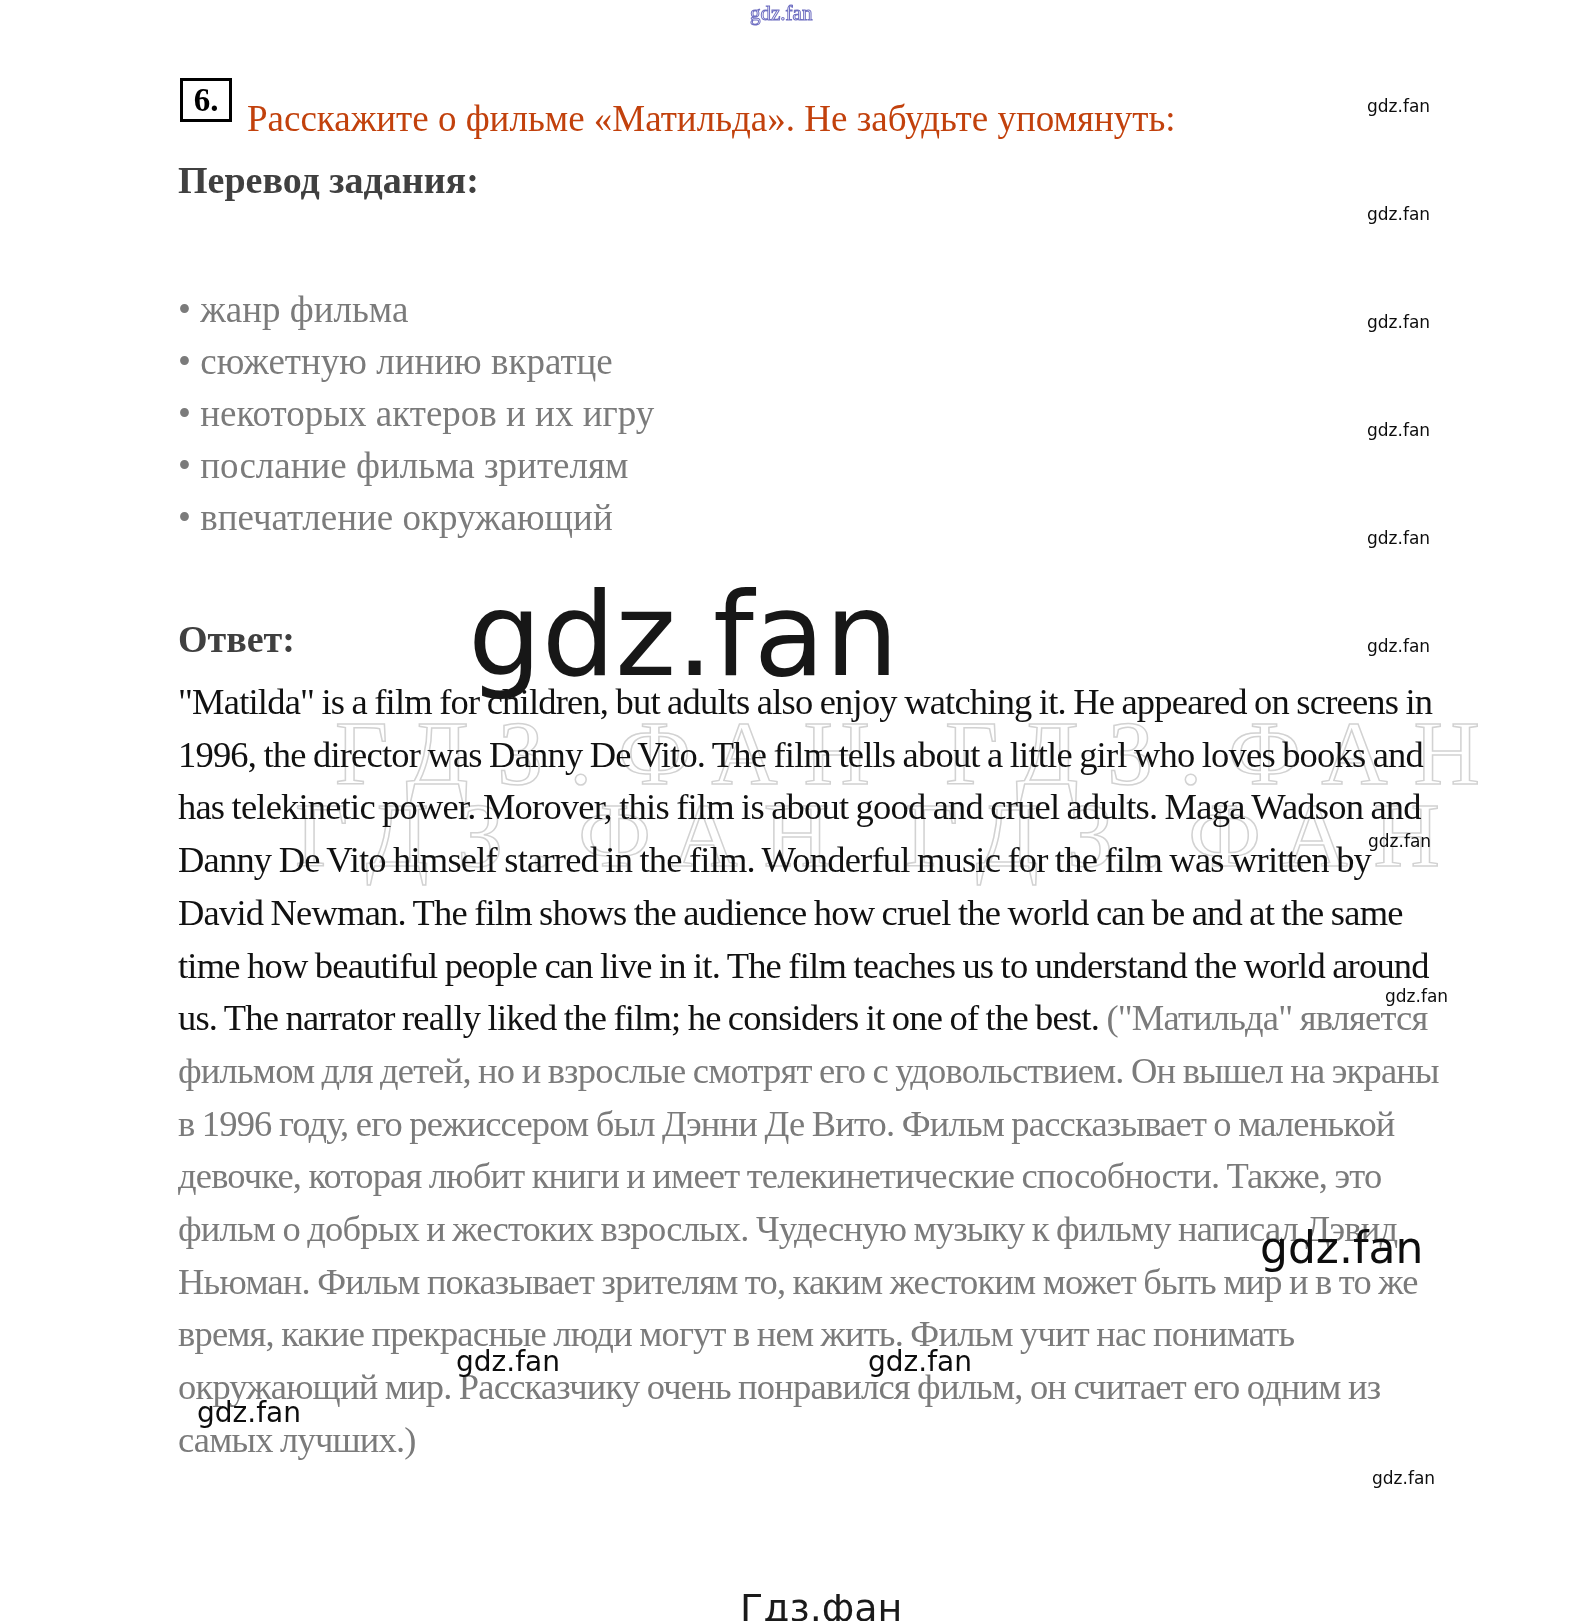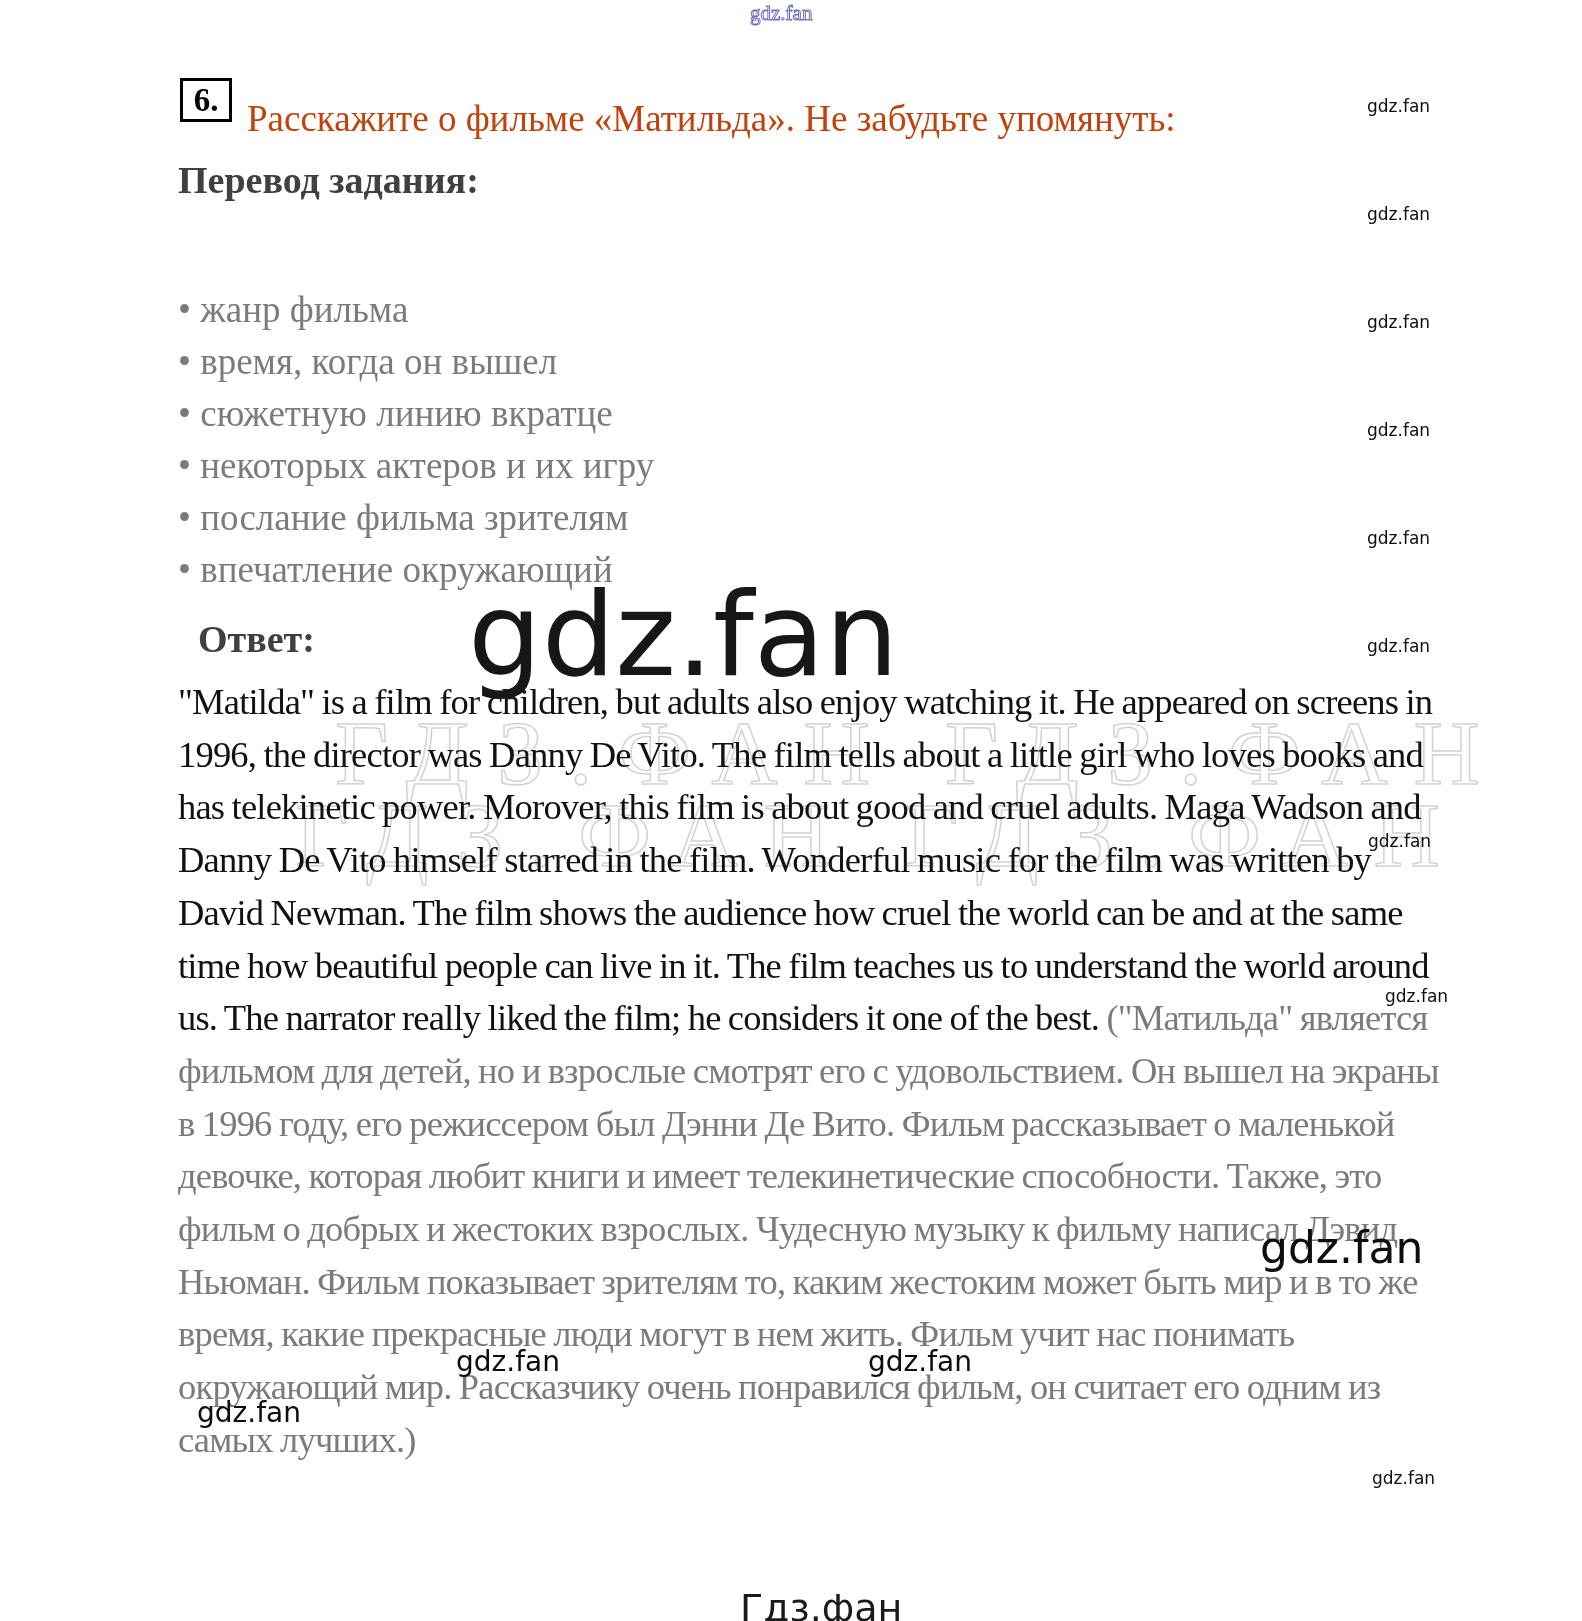--- a/index.html
+++ b/index.html
@@ -23,21 +23,21 @@
   }
   .task-title {
     left: 247px; top: 97px; width: 1000px;
     font-size: 37px; color: #c2410c;
     z-index: 2; white-space: nowrap;
   }
   .section-heading {
     font-weight: bold; font-size: 38px; color: #404040; z-index: 2;
   }
   #translation-heading { left: 178px; top: 158px; }
-  #answer-heading { left: 178px; top: 617px; margin-left: 20px; }
+  #answer-heading { left: 178px; top: 617px; }
 
   .bullet-list { left: 178px; top: 244px; z-index: 2; margin-top: 40px; }
   .bullet-item {
     font-size: 37px; color: #7b7b7b; height: 52px; line-height: 52px;
     white-space: nowrap;
   }
   .bullet-item::before { content: "\2022\00a0"; color: #7b7b7b; }
 
   .answer-paragraph {
     left: 178px; top: 676px; width: 1268px;
@@ -91,21 +91,20 @@
 
   <div class="abs task-box">
     <span>6.</span>
   </div>
   <div class="abs task-title">Расскажите о фильме «Матильда». Не забудьте упомянуть:</div>
 
   <div class="abs section-heading" id="translation-heading">Перевод задания:</div>
 
   <div class="abs bullet-list">
     <div class="bullet-item">жанр фильма</div>
-    <div class="bullet-item">время, когда он вышел</div>
     <div class="bullet-item">сюжетную линию вкратце</div>
     <div class="bullet-item">некоторых актеров и их игру</div>
     <div class="bullet-item">послание фильма зрителям</div>
     <div class="bullet-item">впечатление окружающий</div>
   </div>
 
   <div class="abs section-heading" id="answer-heading">Ответ:</div>
 
   <div class="abs wm wm-big">gdz.fan</div>
 

